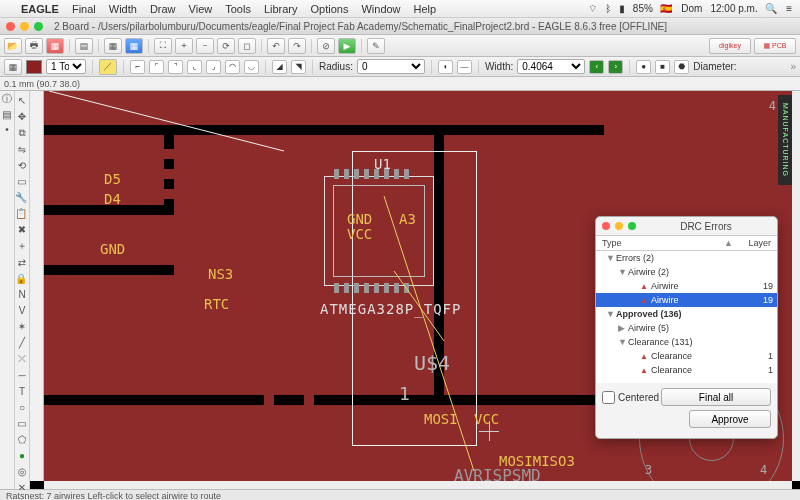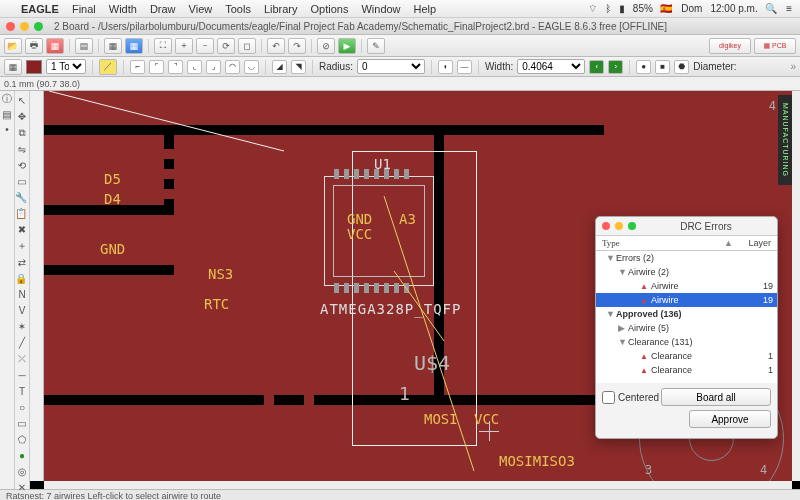--- a/index.html
+++ b/index.html
@@ -42,21 +42,21 @@
   .lbl.y { color:#e8c050; }
   .selbox { position:absolute; border:1px solid #eee; }
   .via { position:absolute; width:20px; height:20px; border-radius:50%; background:radial-gradient(#2a8a2a 30%, #0a3a0a 31%, #0a3a0a 55%, #8d2a2a 56%); }
   .ring { position:absolute; border:1px solid #888; border-radius:50%; }
   .mfg-tab { position:absolute; right:0; top:4px; width:14px; height:90px; background:#2a2a2a; color:#9aff9a; font-size:7px; writing-mode:vertical-rl; text-align:center; display:flex; align-items:center; justify-content:center; letter-spacing:1px; }
   
   .drc { position:absolute; top:125px; right:22px; width:183px; height:223px; background:#f3f3f3; border:1px solid #aaa; border-radius:5px; box-shadow:0 4px 14px rgba(0,0,0,.35); font-size:10px; }
   .drc-title { height:18px; display:flex; align-items:center; padding:0 6px; gap:5px; }
   .drc-title .t { flex:1; text-align:center; color:#444; font-size:10px; }
   .drc-head { height:16px; background:#fff; border-top:1px solid #ccc; border-bottom:1px solid #ccc; display:flex; align-items:center; padding:0 6px; font-size:9px; color:#444; }
-  .drc-head .c1 { flex:1;font-family:Liberation Serif, serif; } .drc-head .c2 { width:38px; text-align:right; }
+  .drc-head .c1 { flex:1; } .drc-head .c2 { width:38px; text-align:right; }
   .drc-body { background:#fff; height:132px; overflow:hidden; font-size:9px; }
   .drc-row { display:flex; align-items:center; height:14px; padding:0 4px; }
   .drc-row .ind { display:inline-block; }
   .drc-row .tri { color:#888; width:10px; }
   .drc-row .warn { color:#d04040; font-size:8px; margin-right:3px; }
   .drc-row .txt { flex:1; }
   .drc-row .lay { width:28px; text-align:right; }
   .drc-row.sel { background:#2e6adb; color:#fff; }
   .drc-foot { display:flex; gap:2px; padding:5px 6px; align-items:center; flex-wrap:wrap; }
   .drc-foot button { flex:1; height:18px; font-size:10px; border:1px solid #aaa; border-radius:3px; background:linear-gradient(#fff,#eaeaea); }
@@ -244,20 +244,21 @@
         <div class="pad" style="left:320px;top:192px"></div>
         <div class="pad" style="left:330px;top:192px"></div>
         <div class="pad" style="left:340px;top:192px"></div>
         <div class="pad" style="left:350px;top:192px"></div>
         <div class="pad" style="left:360px;top:192px"></div>
 
       <div class="lbl" style="left:330px;top:65px">U1</div>
       <div class="lbl" style="left:276px;top:210px;letter-spacing:1px">ATMEGA328P_TQFP</div>
       <div class="lbl" style="left:370px;top:260px;font-size:20px;color:#bbb">U$4</div>
       <div class="lbl" style="left:355px;top:292px;font-size:18px;color:#bbb">1</div>
+      <div class="lbl" style="left:410px;top:375px;font-size:16px;color:#9a9a9a">AVRISPSMD</div>
       <div class="lbl y" style="left:60px;top:80px">D5</div>
       <div class="lbl y" style="left:60px;top:100px">D4</div>
       <div class="lbl y" style="left:56px;top:150px">GND</div>
       <div class="lbl y" style="left:164px;top:175px">NS3</div>
       <div class="lbl y" style="left:160px;top:205px">RTC</div>
       <div class="lbl y" style="left:303px;top:120px">GND</div>
       <div class="lbl y" style="left:303px;top:135px">VCC</div>
       <div class="lbl y" style="left:355px;top:120px">A3</div>
       <div class="lbl y" style="left:430px;top:320px">VCC</div>
       <div class="lbl y" style="left:380px;top:320px">MOSI</div>
@@ -358,21 +359,21 @@
             <span class="warn">▲</span>
             <span class="txt">Clearance</span>
             <span class="lay">1</span>
           </div>
         </div>
       <div class="drc-foot">
         <label class="chk">
             <input type="checkbox" style=""> 
             <span>Centered</span>
           </label>
-        <button>Board all</button>
+        <button>Final all</button>
         <div style="flex-basis:100%;height:0"></div>
         <span style="flex:1"></span>
         <button style="flex:0 0 82px">Approve</button>
       </div>
     </div>
   </div>
 </div>
 
 <div class="status">
   <span>Ratsnest: 7 airwires Left-click to select airwire to route</span>

